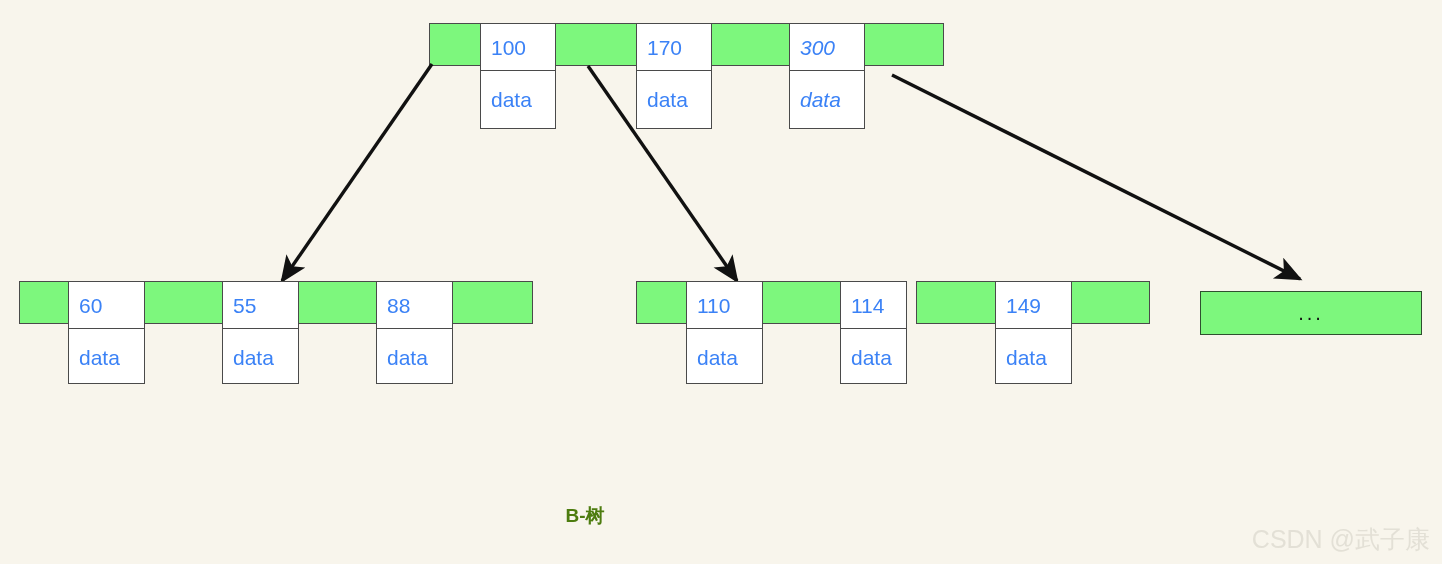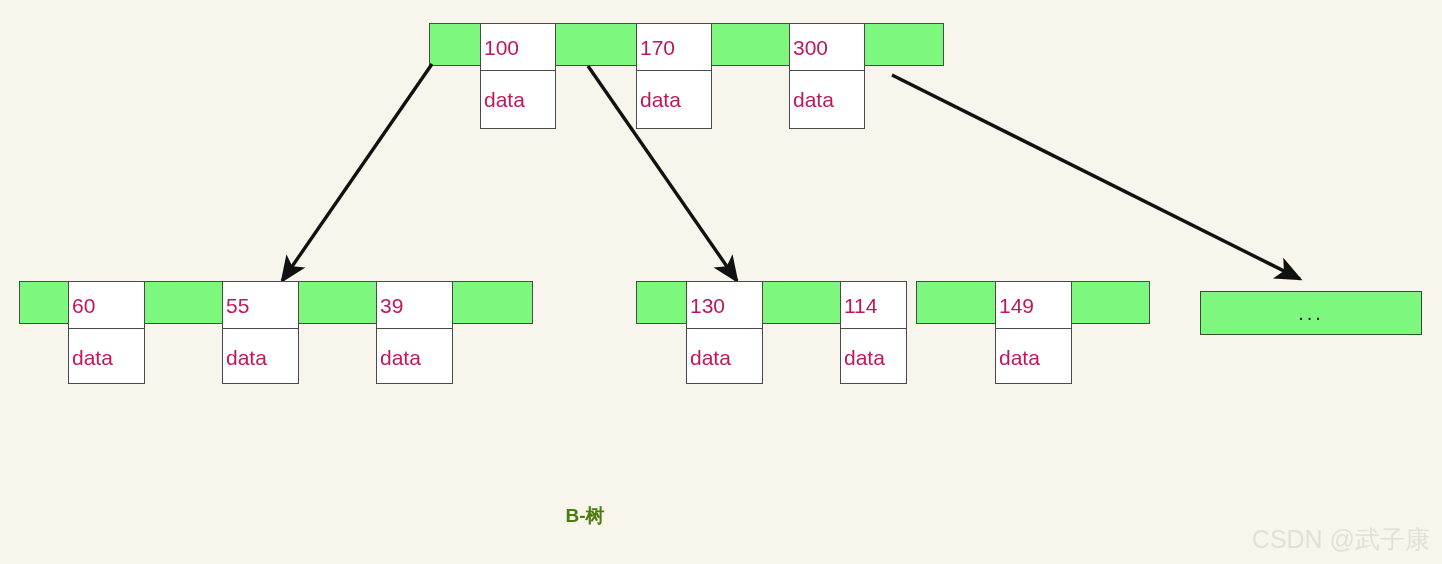--- a/index.html
+++ b/index.html
@@ -35,23 +35,23 @@
     border: 1px solid #4a4a4a;
     box-sizing: border-box;
     z-index: 3;
   }
   .keycell .key,
   .keycell .dataval {
     position: absolute;
     left: 0;
     right: 0;
     box-sizing: border-box;
-    padding-left: 3px;
+    padding-left: 10px;
     font-size: 21px;
-    color: #be185d;
+    color: #3b82f6;
     line-height: 1;
     font-family: "Liberation Sans", sans-serif;
   }
   .keycell .key {
     top: 0;
     height: 47px;
     line-height: 47px;
     border-bottom: 1px solid #4a4a4a;
   }
   .keycell .dataval {
@@ -128,54 +128,54 @@
     <div class="ptr" style="left:864px; top:23px; width:80px; height:43px;"></div>
 
     <div class="keycell" style="left:480px; top:23px; width:76px; height:106px;">
       <div class="key">100</div>
       <div class="dataval">data</div>
     </div>
     <div class="keycell" style="left:636px; top:23px; width:76px; height:106px;">
       <div class="key">170</div>
       <div class="dataval">data</div>
     </div>
-    <div class="keycell" style="left:789px; top:23px; width:76px; height:106px;">
+    <div class="keycell" style="left:789px; top:23px; width:76px; height:106px;font-style:italic;">
       <div class="key">300</div>
       <div class="dataval">data</div>
     </div>
   </div>
 
   <div class="node">
     <div class="ptr" style="left:19px; top:281px; width:50px; height:43px;"></div>
     <div class="ptr" style="left:144px; top:281px; width:79px; height:43px;"></div>
     <div class="ptr" style="left:298px; top:281px; width:79px; height:43px;"></div>
     <div class="ptr" style="left:451px; top:281px; width:82px; height:43px;"></div>
 
     <div class="keycell" style="left:68px; top:281px; width:77px; height:103px;">
       <div class="key">60</div>
       <div class="dataval">data</div>
     </div>
     <div class="keycell" style="left:222px; top:281px; width:77px; height:103px;">
       <div class="key">55</div>
       <div class="dataval">data</div>
     </div>
     <div class="keycell" style="left:376px; top:281px; width:77px; height:103px;">
-      <div class="key">39</div>
+      <div class="key">88</div>
       <div class="dataval">data</div>
     </div>
   </div>
 
   <div class="node">
     <div class="ptr" style="left:636px; top:281px; width:51px; height:43px;"></div>
     <div class="ptr" style="left:762px; top:281px; width:79px; height:43px;"></div>
     <div class="ptr" style="left:916px; top:281px; width:80px; height:43px;"></div>
     <div class="ptr" style="left:1069px; top:281px; width:81px; height:43px;"></div>
 
     <div class="keycell" style="left:686px; top:281px; width:77px; height:103px;">
-      <div class="key">130</div>
+      <div class="key">110</div>
       <div class="dataval">data</div>
     </div>
     <div class="keycell" style="left:840px; top:281px; width:67px; height:103px;">
       <div class="key">114</div>
       <div class="dataval">data</div>
     </div>
     <div class="keycell" style="left:995px; top:281px; width:77px; height:103px;">
       <div class="key">149</div>
       <div class="dataval">data</div>
     </div>

